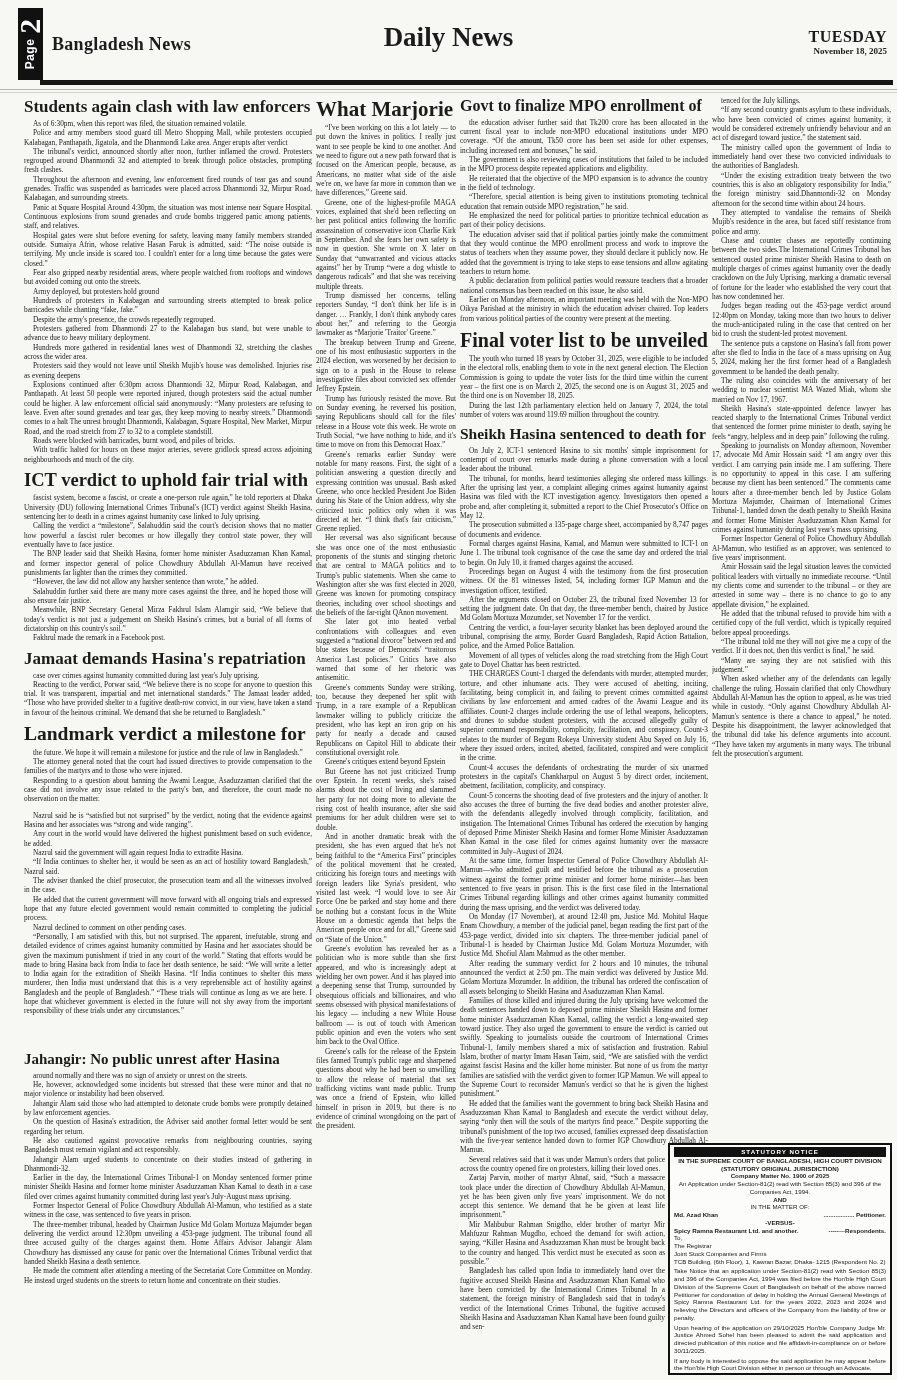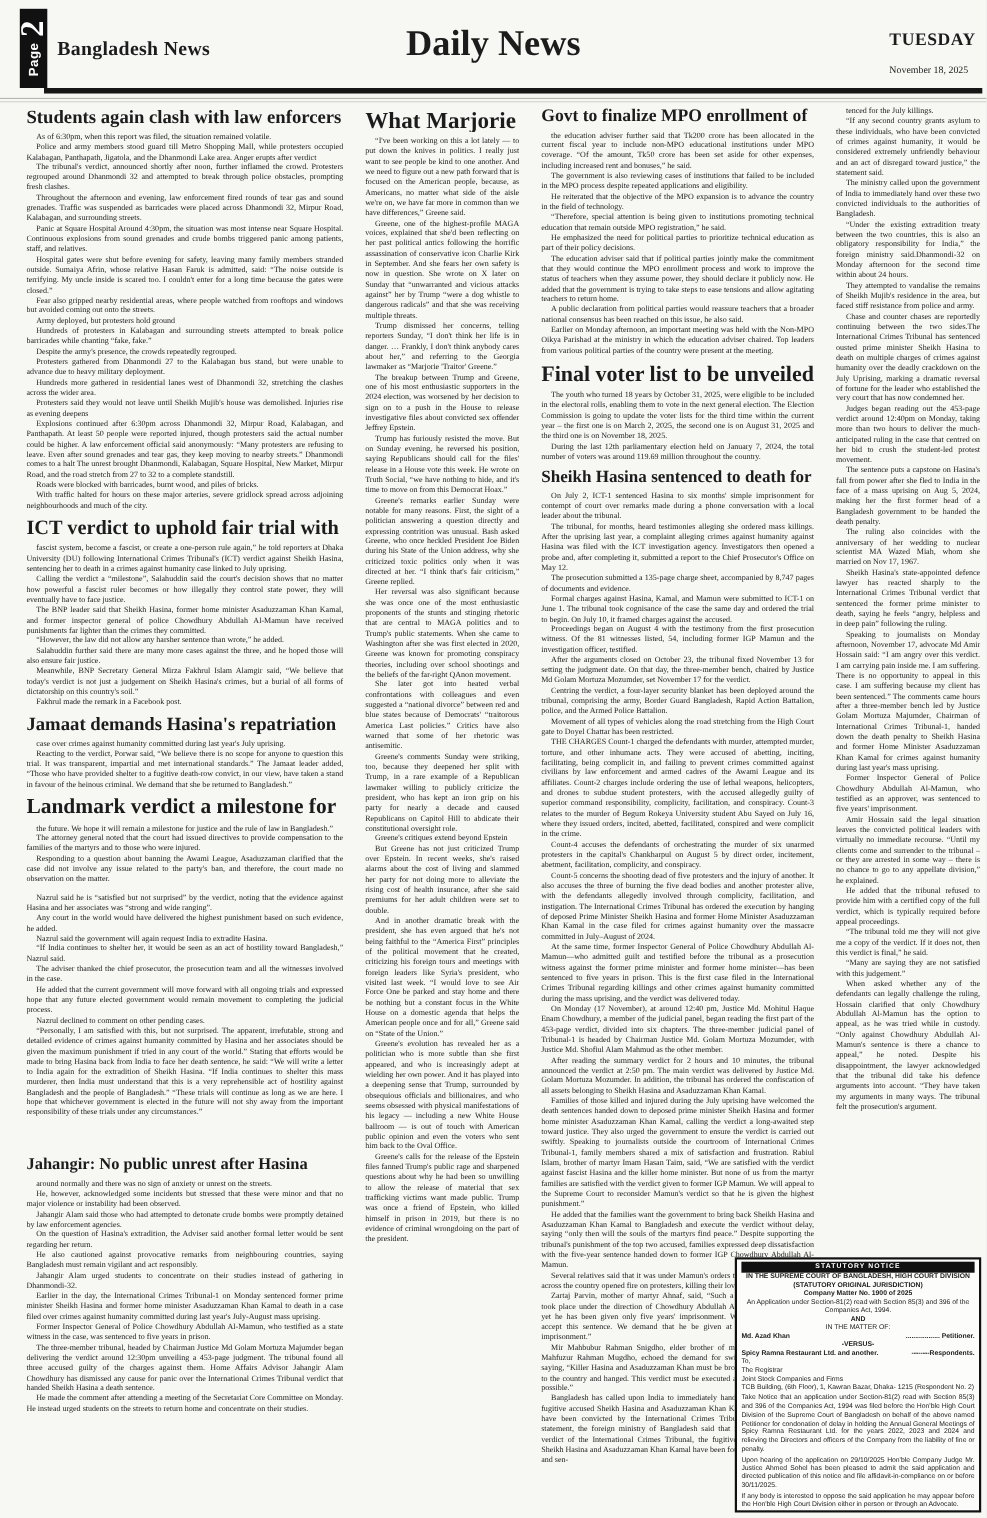--- a/index.html
+++ b/index.html
@@ -6,28 +6,28 @@
   #page{position:relative;width:897px;height:1380px;margin:0 auto;background:#f7f7f4;overflow:hidden;
         font-family:"Liberation Serif","DejaVu Serif",serif;color:#1c1c1c;}
   
   #header{position:relative;height:90px;}
   #pagenum-box{position:absolute;left:18px;top:8px;width:25px;height:72px;background:#111;
                display:flex;align-items:center;justify-content:center;}
   #pagenum-rot{transform:rotate(-90deg);white-space:nowrap;color:#fff;display:flex;align-items:center;gap:5px;}
   #pagenum-rot .pg-label{font-size:12px;font-weight:bold;letter-spacing:.5px;font-family:"Liberation Sans",sans-serif;}
   #pagenum-rot .pg-num{font-size:30px;font-weight:bold;line-height:1;}
   #masthead{position:absolute;left:52px;top:34px;font-size:18px;font-weight:bold;letter-spacing:.3px;}
-  #paper-title{position:absolute;left:0;right:0;top:22px;text-align:center;font-size:33px;font-weight:bold;}
-  #date-block{position:absolute;right:10px;top:28px;text-align:left;}
+  #paper-title{position:absolute;left:0;right:0;top:22px;text-align:center;font-size:27px;font-weight:bold;}
+  #date-block{position:absolute;right:10px;top:28px;text-align:right;}
   #date-day{font-size:16px;font-weight:bold;letter-spacing:.5px;}
-  #date-date{font-size:9px;font-weight:normal;margin-top:12px;}
+  #date-date{font-size:9px;font-weight:bold;margin-top:0;}
   #rule-thick{position:absolute;left:40px;right:4px;top:80px;height:5px;background:#161616;}
   #rule-thin{position:absolute;left:0;right:0;top:89px;height:2px;border-top:1px solid #b5b5b2;border-bottom:1px solid #d2d2cf;}
   
-  #columns{position:absolute;left:24px;right:6px;top:96px;bottom:4px;display:flex;gap:20px;}
+  #columns{position:absolute;left:24px;right:6px;top:96px;bottom:4px;display:flex;gap:4px;}
   .col{overflow:hidden;}
   .article{margin-bottom:7px;}
   .headline{font-weight:bold;margin:2px 0 3px 0;white-space:nowrap;overflow:hidden;line-height:1.05;}
   .col p{margin:0;font-size:7.3px;line-height:1.28;text-align:justify;text-indent:9px;
          hyphens:auto;-webkit-hyphens:auto;overflow-wrap:break-word;}
   .narrow-tail{width:205px;}
   
   #notice{position:absolute;right:5px;top:1143px;width:224px;height:232px;background:#fcfcfa;
           border:2px solid #111;padding:2px 4px;box-sizing:border-box;overflow:hidden;
           font-family:"Liberation Sans","DejaVu Sans",sans-serif;}
@@ -101,21 +101,21 @@
           <p>the future. We hope it will remain a milestone for justice and the rule of law in Bangladesh.”</p>
           <p>The attorney general noted that the court had issued directives to provide compensation to the families of the martyrs and to those who were injured.</p>
           <p>Responding to a question about banning the Awami League, Asaduzzaman clarified that the case did not involve any issue related to the party's ban, and therefore, the court made no observation on the matter.</p>
         </article>
         <article class="article">
           <p>Nazrul said he is “satisfied but not surprised” by the verdict, noting that the evidence against Hasina and her associates was “strong and wide ranging”.</p>
           <p>Any court in the world would have delivered the highest punishment based on such evidence, he added.</p>
           <p>Nazrul said the government will again request India to extradite Hasina.</p>
           <p>“If India continues to shelter her, it would be seen as an act of hostility toward Bangladesh,” Nazrul said.</p>
           <p>The adviser thanked the chief prosecutor, the prosecution team and all the witnesses involved in the case.</p>
-          <p>He added that the current government will move forward with all ongoing trials and expressed hope that any future elected government would remain movement to completing the judicial process.</p>
+          <p>He added that the current government will move forward with all ongoing trials and expressed hope that any future elected government would remain committed to completing the judicial process.</p>
           <p>Nazrul declined to comment on other pending cases.</p>
           <p>“Personally, I am satisfied with this, but not surprised. The apparent, irrefutable, strong and detailed evidence of crimes against humanity committed by Hasina and her associates should be given the maximum punishment if tried in any court of the world.” Stating that efforts would be made to bring Hasina back from India to face her death sentence, he said: “We will write a letter to India again for the extradition of Sheikh Hasina. “If India continues to shelter this mass murderer, then India must understand that this is a very reprehensible act of hostility against Bangladesh and the people of Bangladesh.” “These trials will continue as long as we are here. I hope that whichever government is elected in the future will not shy away from the important responsibility of these trials under any circumstances.”</p>
         </article>
         <article class="article">
           <h2 class="headline" style="font-size: 15px; margin-top: 36px;">Jahangir: No public unrest after Hasina</h2>
           <p>around normally and there was no sign of anxiety or unrest on the streets.</p>
           <p>He, however, acknowledged some incidents but stressed that these were minor and that no major violence or instability had been observed.</p>
           <p>Jahangir Alam said those who had attempted to detonate crude bombs were promptly detained by law enforcement agencies.</p>
           <p>On the question of Hasina's extradition, the Adviser said another formal letter would be sent regarding her return.</p>
           <p>He also cautioned against provocative remarks from neighbouring countries, saying Bangladesh must remain vigilant and act responsibly.</p>

